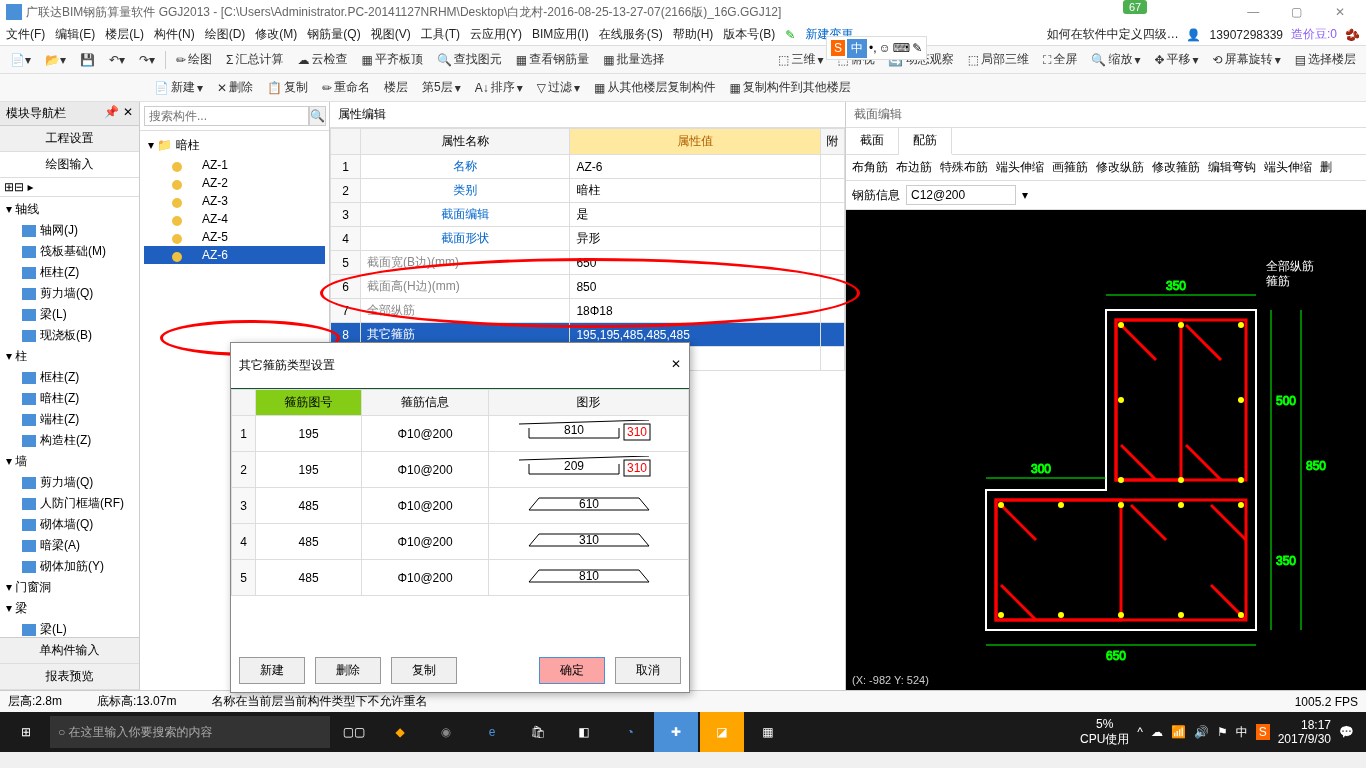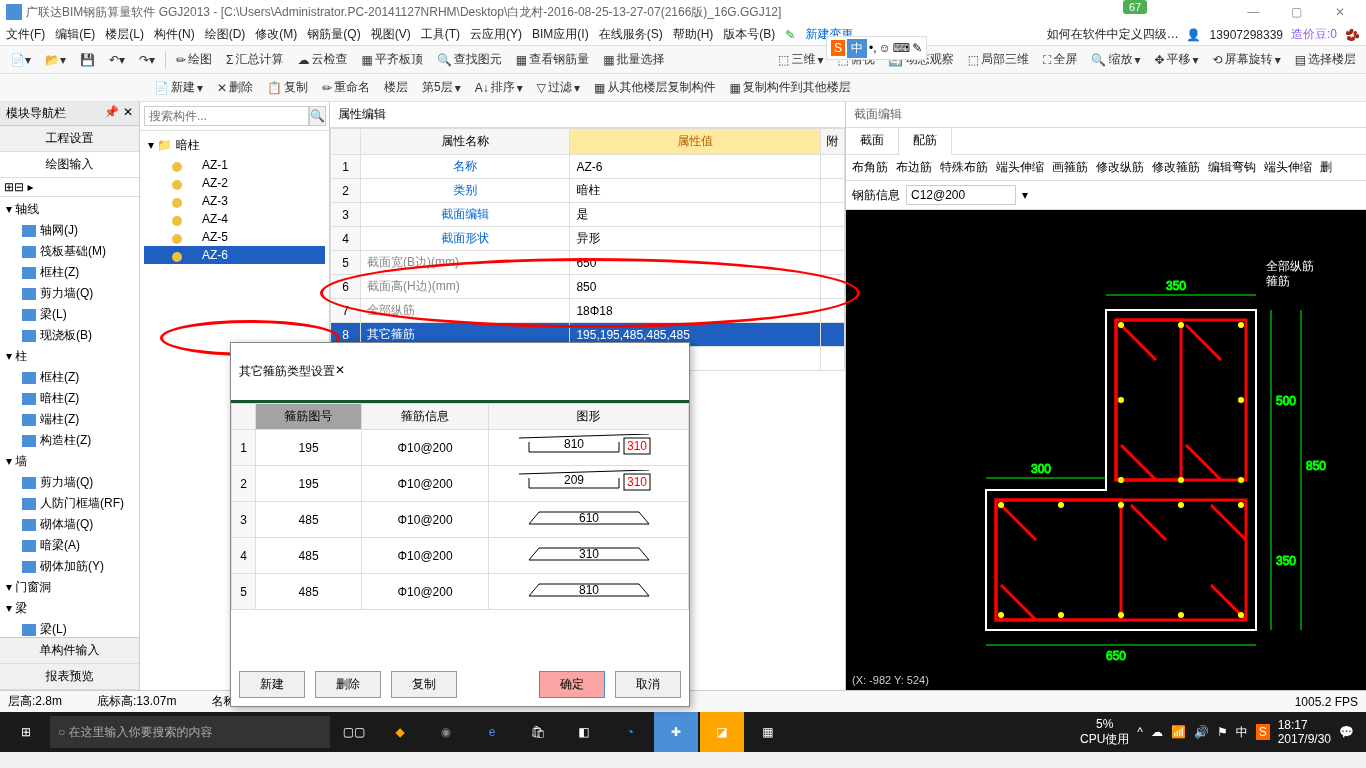--- a/index.html
+++ b/index.html
@@ -49,24 +49,24 @@
 .section-tabs { display: flex; border-bottom: 1px solid #ddd; }
 .section-tabs div { padding: 4px 14px; border-right: 1px solid #ddd; }
 .section-tabs div.active { background: #fff; border-bottom: 2px solid #fff; margin-bottom: -1px; }
 .section-tools { padding: 4px 6px; display: flex; gap: 8px; border-bottom: 1px solid #ddd; flex-wrap: wrap; }
 .rebar-row { padding: 4px 6px; display: flex; gap: 6px; align-items: center; border-bottom: 1px solid #ddd; }
 .rebar-row input { border: 1px solid #ccc; padding: 2px 4px; width: 110px; }
 .canvas-area { flex: 1; background: #000; position: relative; }
 .canvas-svg { width: 100%; height: 100%; }
 .coords { position: absolute; bottom: 4px; left: 6px; color: #ccc; font-size: 11px; }
 .dialog { position: absolute; left: 230px; top: 342px; width: 460px; background: #fff; border: 1px solid #888; box-shadow: 2px 2px 8px rgba(0,0,0,0.3); z-index: 100; }
-.dialog .dlg-title { padding: 20px 8px; display: flex; justify-content: flex-start; border-bottom: 3px solid #14532d; }
+.dialog .dlg-title { padding: 14px 8px; display: flex; justify-content: space-between; border-bottom: 1px solid #14532d; }
 .dialog table { width: 100%; border-collapse: collapse; }
 .dialog th { background: #f5f5f5; border: 1px solid #ddd; padding: 4px; font-weight: normal; }
-.dialog th.on { background: #a3a3a3; text-align: center; }
+.dialog th.on { background: #84cc16; text-align: center; }
 .dialog td { border: 1px solid #ddd; padding: 4px 6px; text-align: center; }
 .dialog td.num { background: #f8f8f8; width: 24px; }
 .dialog .btns { padding: 8px; display: flex; gap: 10px; }
 .dialog .btns button { padding: 4px 20px; border: 1px solid #999; background: #f0f0f0; }
 .dialog .btns .primary { background: #fca5a5; border: 1px solid #4a90d9; }
 .dialog .body { height: 260px; overflow: auto; }
 .statusbar { height: 22px; background: #f8f8f8; border-top: 1px solid #ccc; display: flex; align-items: center; padding: 0 8px; gap: 35px; }
 .statusbar .right { margin-left: auto; }
 .taskbar { height: 40px; background: #1a1a1a; display: flex; align-items: center; padding: 0 4px; gap: 2px; color: #fff; }
 .taskbar .tbitem { width: 44px; height: 40px; display: flex; align-items: center; justify-content: center; }
@@ -564,19 +564,19 @@
       <div>5%</div>
       <div>CPU使用</div>
     </div>
     <span>^</span>
     <span>☁</span>
     <span>📶</span>
     <span>🔊</span>
     <span>⚑</span>
     <span>中</span>
     <span style="background:#ff6600;padding:1px 3px;">S</span>
-    <div style="text-align:left;">
+    <div style="text-align:right;">
       <div>18:17</div>
       <div>2017/9/30</div>
     </div>
     <span>💬</span>
   </div>
 </div>
 
 </body></html>

